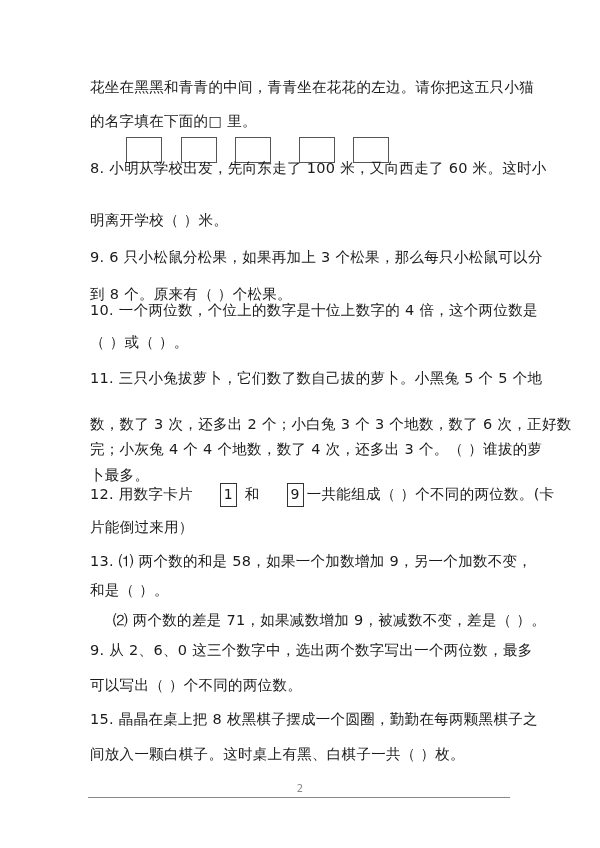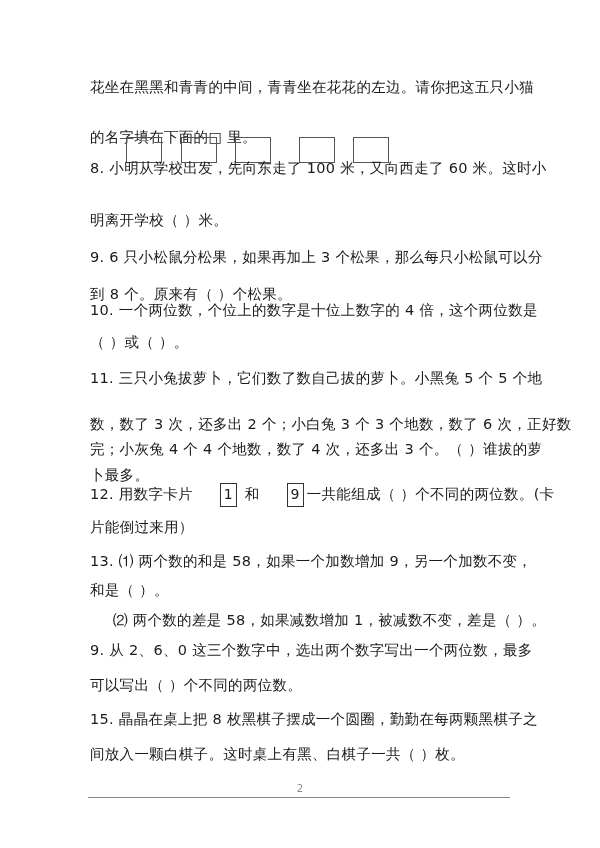--- a/index.html
+++ b/index.html
@@ -10,21 +10,21 @@
   .card { display:inline-block; border:1.2px solid #333; padding:0 3px; line-height:20px; height:22px; vertical-align:middle; margin:0 3px; font-size:14px; }
   .pagenum { position:absolute; top:783px; left:0; width:600px; text-align:center; font-size:10px; color:#888; }
   .footer-rule { position:absolute; top:797px; left:88px; width:422px; height:0; border-top:1.2px solid #888; }
 </style>
 </head>
 <body>
 
 <div>
 
   <div class="line" style="top:78px">花坐在黑黑和青青的中间，青青坐在花花的左边。请你把这五只小猫</div>
-  <div class="line" style="top:128px">的名字填在下面的□ 里。</div>
+  <div class="line" style="top:112px">的名字填在下面的□ 里。</div>
 
   <div class="box" style="left:126px"></div>
   <div class="box" style="left:181px"></div>
   <div class="box" style="left:235px"></div>
   <div class="box" style="left:299px"></div>
   <div class="box" style="left:353px"></div>
 
   <div class="line" style="top:159px">8.  小明从学校出发，先向东走了 100 米，又向西走了 60 米。这时小</div>
   <div class="line" style="top:211px">明离开学校（      ）米。</div>
 
@@ -44,21 +44,21 @@
     <span style="display:inline-block;width:14px"></span>
     <span class="card">1</span>
     <span>和</span>
     <span style="display:inline-block;width:14px"></span>
     <span class="card">9</span><span>一共能组成（      ）个不同的两位数。(卡</span>
   </div>
   <div class="line" style="top:518px">片能倒过来用）</div>
 
   <div class="line" style="top:552px">13.  ⑴ 两个数的和是 58，如果一个加数增加 9，另一个加数不变，</div>
   <div class="line" style="top:581px">和是（      ）。</div>
-  <div class="line" style="top:611px;left:113px">⑵ 两个数的差是 58，如果减数增加 1，被减数不变，差是（      ）。</div>
+  <div class="line" style="top:611px;left:113px">⑵ 两个数的差是 71，如果减数增加 9，被减数不变，差是（      ）。</div>
 
   <div class="line" style="top:641px">9.  从 2、6、0 这三个数字中，选出两个数字写出一个两位数，最多</div>
   <div class="line" style="top:676px">可以写出（      ）个不同的两位数。</div>
 
   <div class="line" style="top:710px">15.  晶晶在桌上把 8 枚黑棋子摆成一个圆圈，勤勤在每两颗黑棋子之</div>
   <div class="line" style="top:745px">间放入一颗白棋子。这时桌上有黑、白棋子一共（      ）枚。</div>
 
   <div class="pagenum">2</div>
   <div class="footer-rule"></div>
 </div>

